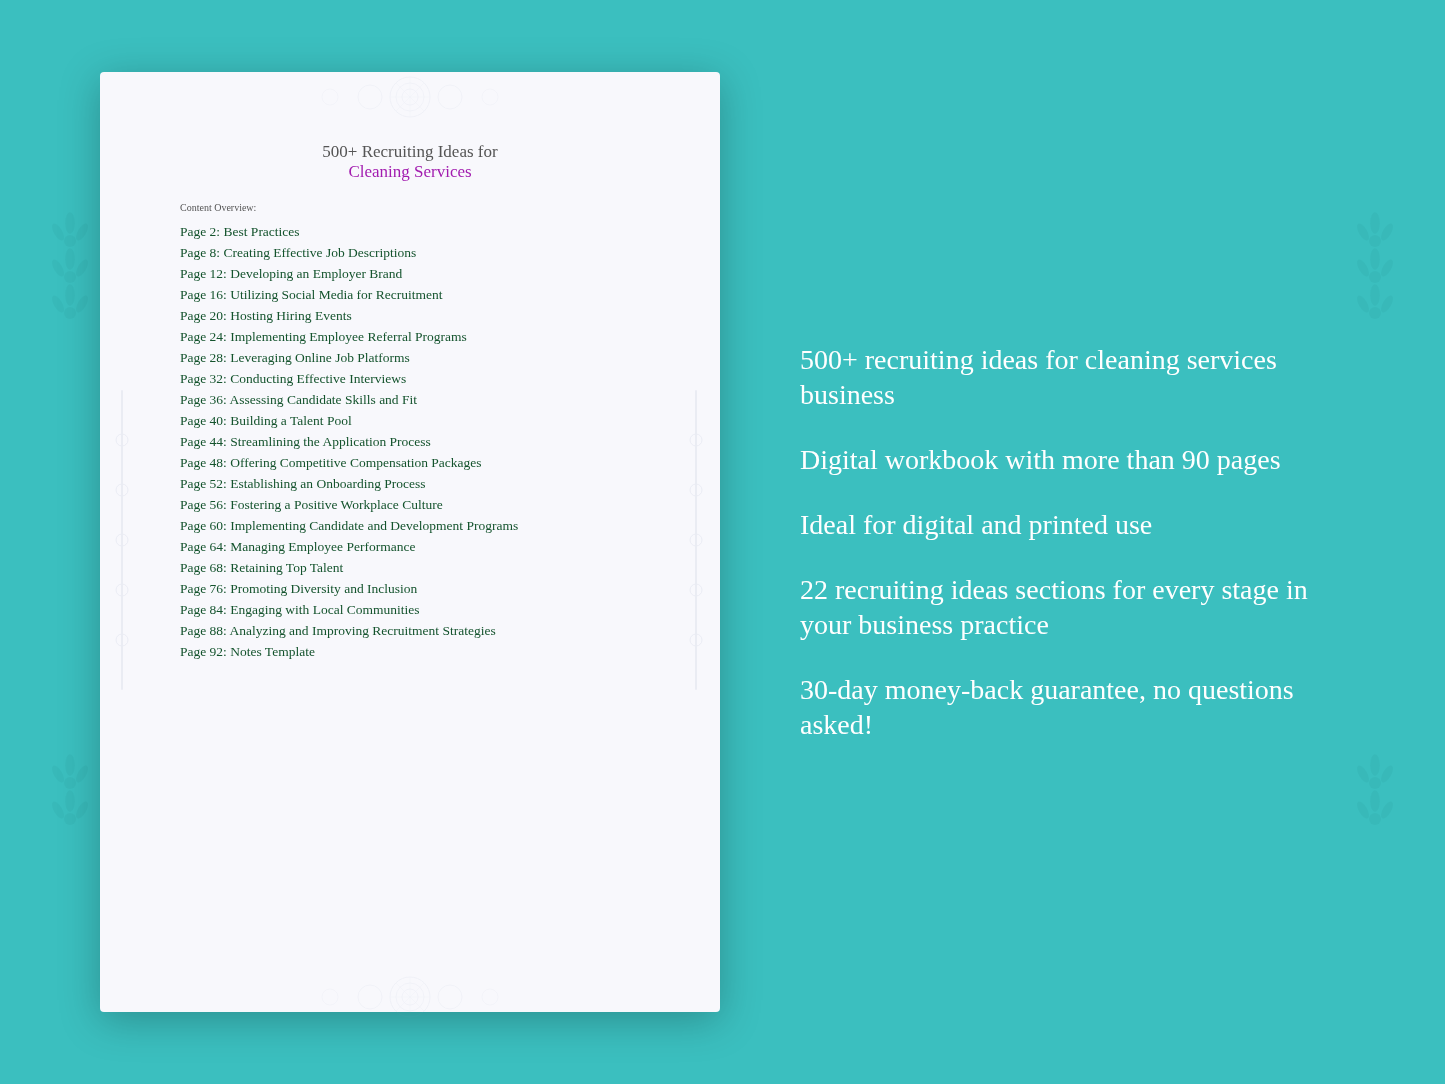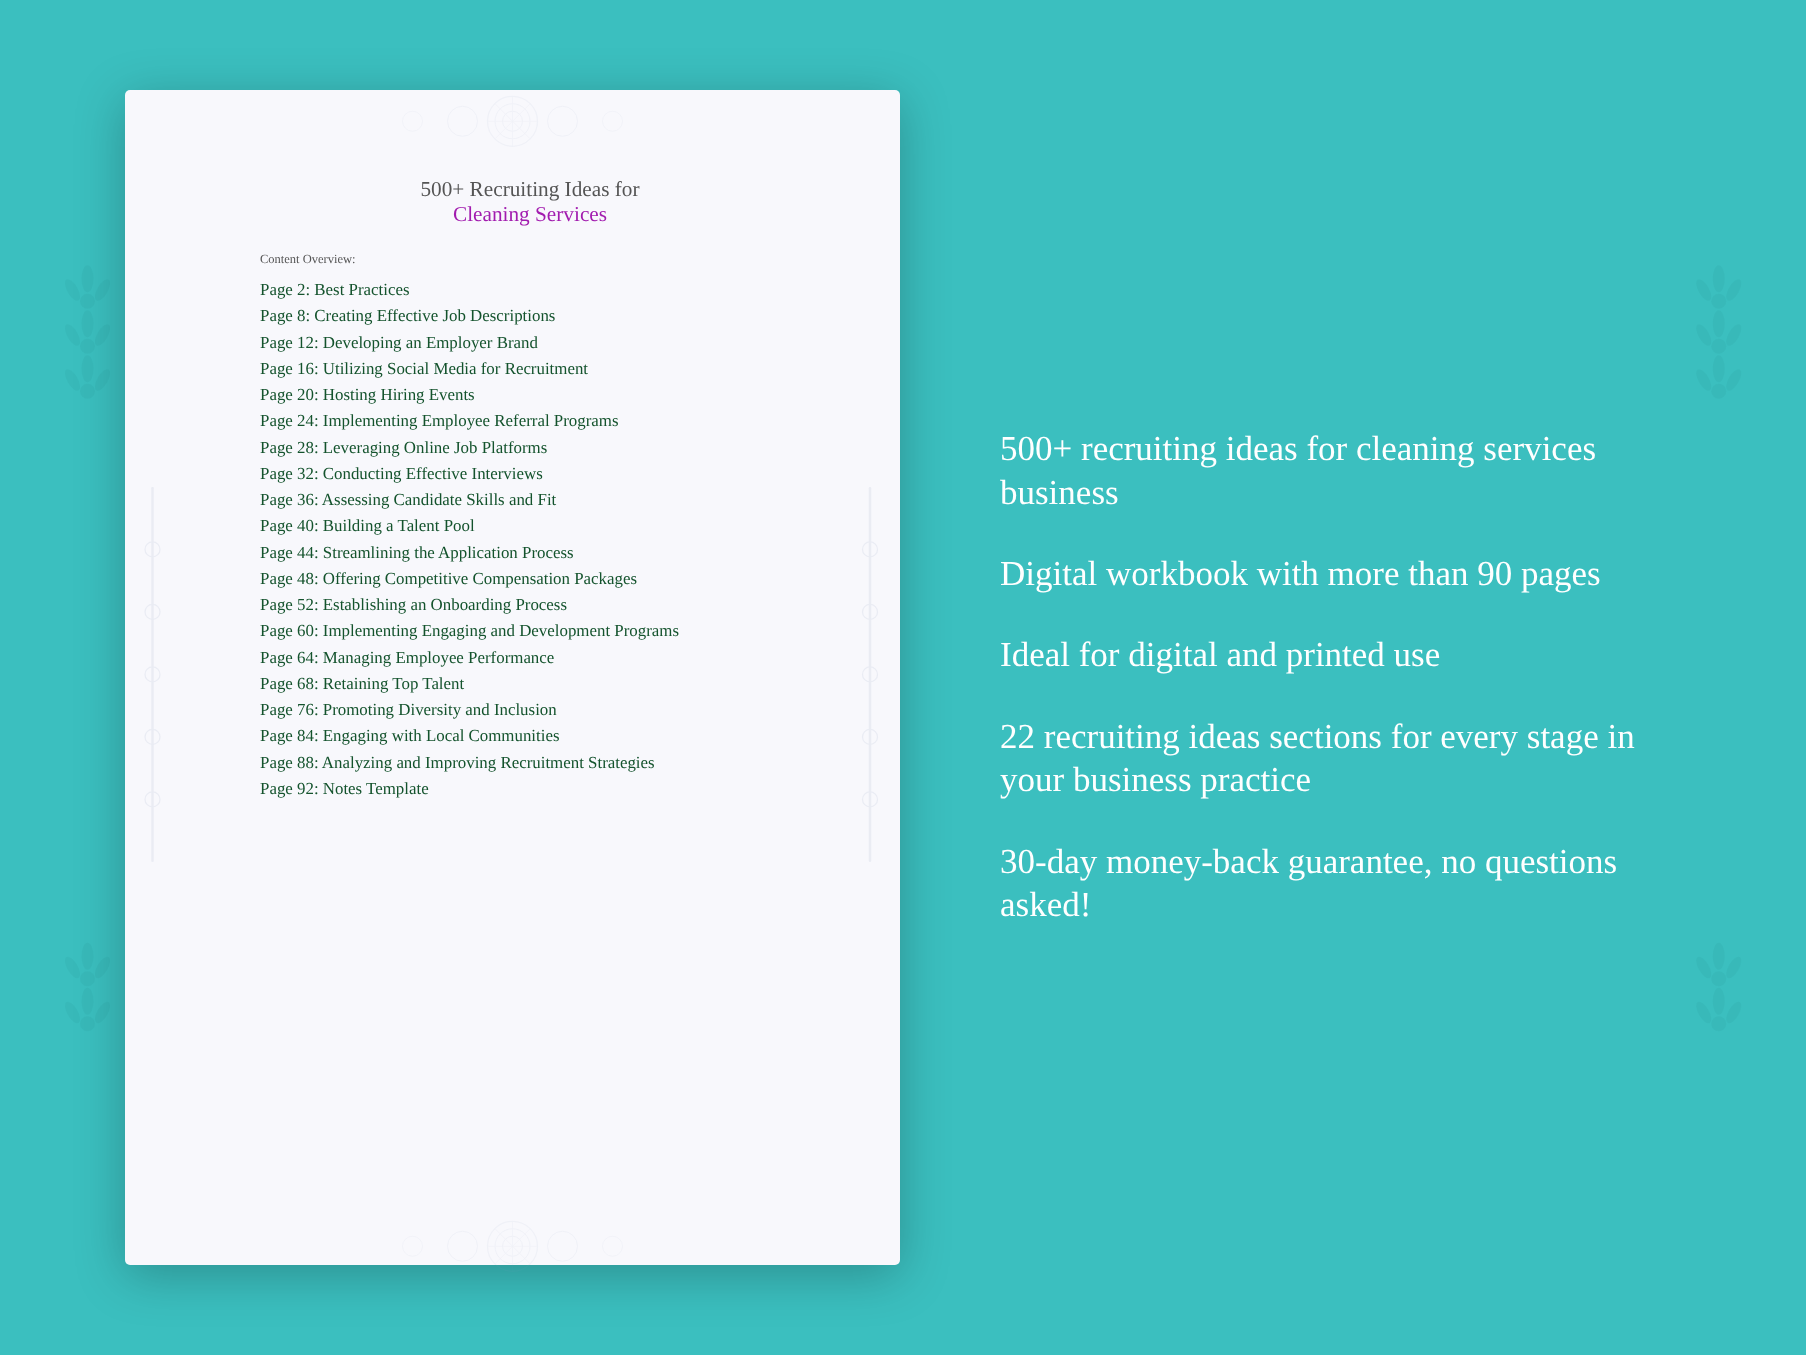--- a/index.html
+++ b/index.html
@@ -58,21 +58,21 @@
       padding: 40px 100px 40px 100px;
     }
 
     
     .document-panel {
       width: 620px;
       min-height: 940px;
       background: #f8f8fc;
       border-radius: 4px;
       box-shadow: 0 8px 40px rgba(0,0,0,0.25);
-      padding: 40px 50px 40px 78px;
+      padding: 40px 50px 40px 50px;
       position: relative;
       flex-shrink: 0;
       display: flex;
       flex-direction: column;
     }
 
     
     .doc-decor-top {
       position: absolute;
       top: 0;
@@ -227,21 +227,22 @@
         <li class="toc-item">Page 16:  Utilizing Social Media for Recruitment</li>
         <li class="toc-item">Page 20:  Hosting Hiring Events</li>
         <li class="toc-item">Page 24:  Implementing Employee Referral Programs</li>
         <li class="toc-item">Page 28:  Leveraging Online Job Platforms</li>
         <li class="toc-item">Page 32:  Conducting Effective Interviews</li>
         <li class="toc-item">Page 36:  Assessing Candidate Skills and Fit</li>
         <li class="toc-item">Page 40:  Building a Talent Pool</li>
         <li class="toc-item">Page 44:  Streamlining the Application Process</li>
         <li class="toc-item">Page 48:  Offering Competitive Compensation Packages</li>
         <li class="toc-item">Page 52:  Establishing an Onboarding Process</li>
-        <li class="toc-item">Page 60:  Implementing Engaging and Development Programs</li>
+        <li class="toc-item">Page 56:  Fostering a Positive Workplace Culture</li>
+        <li class="toc-item">Page 60:  Implementing Candidate and Development Programs</li>
         <li class="toc-item">Page 64:  Managing Employee Performance</li>
         <li class="toc-item">Page 68:  Retaining Top Talent</li>
         <li class="toc-item">Page 76:  Promoting Diversity and Inclusion</li>
         <li class="toc-item">Page 84:  Engaging with Local Communities</li>
         <li class="toc-item">Page 88:  Analyzing and Improving Recruitment Strategies</li>
         <li class="toc-item">Page 92:  Notes Template</li>
       </ul>
 
     <div class="doc-decor-bottom" style="margin-top:auto; padding-top:10px;">
       <svg viewBox="0 0 200 50" width="200" height="50" fill="#8899bb" opacity="0.5">

